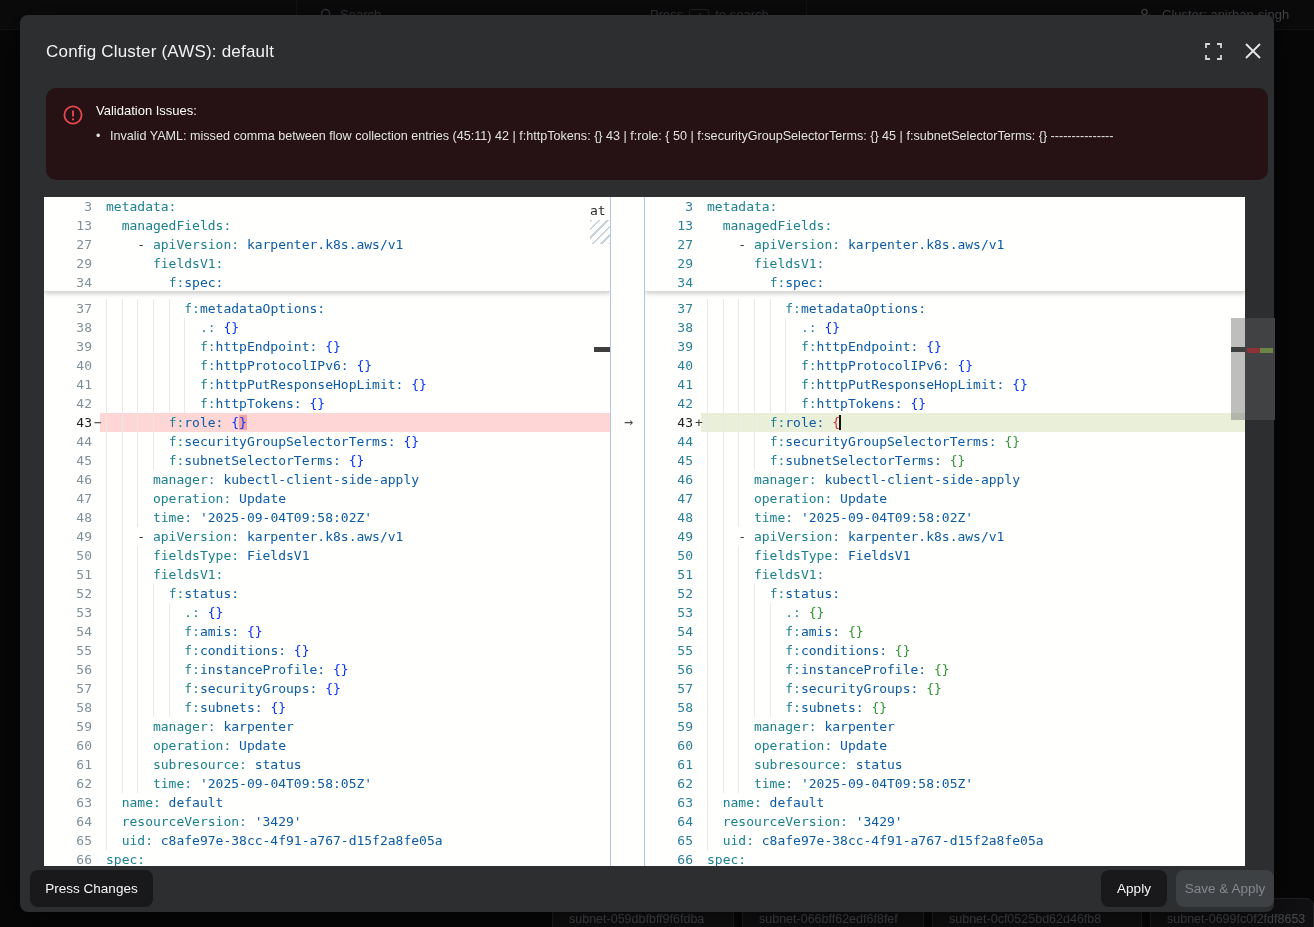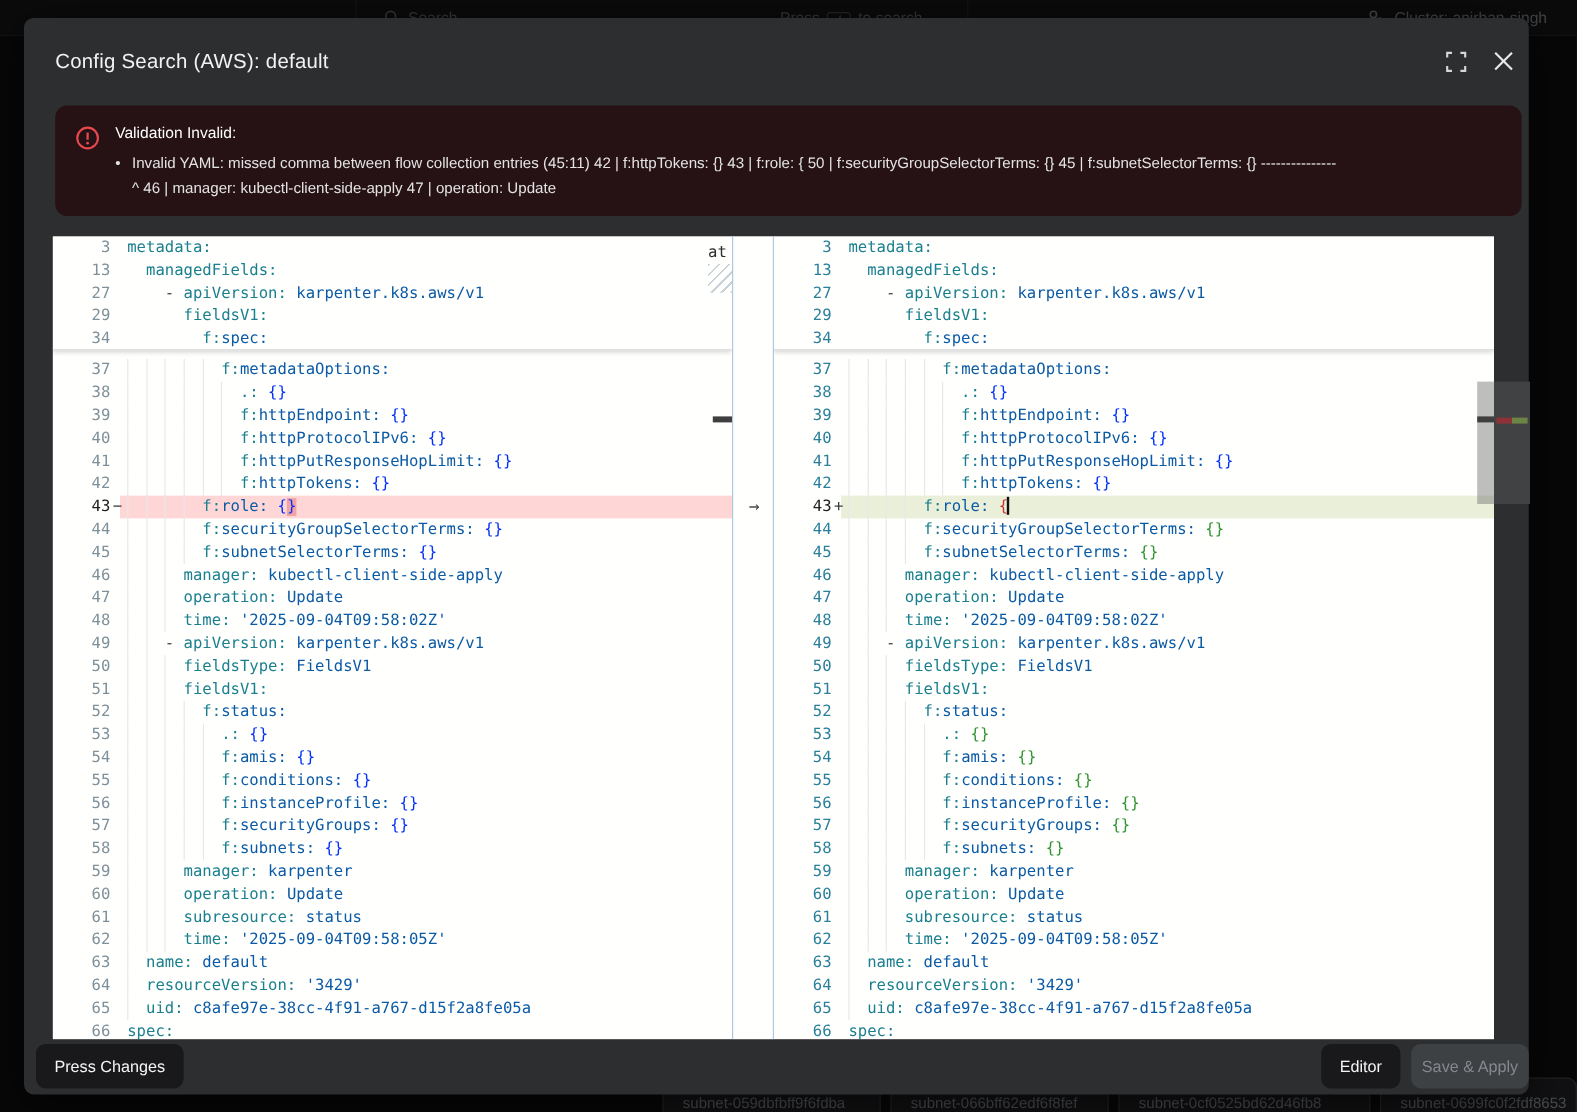--- a/index.html
+++ b/index.html
@@ -120,44 +120,43 @@
   <div id="chips-row">
       <div class="chip" style="left: 552px; width: 182px;">subnet-059dbfbff9f6fdba</div>
       <div class="chip" style="left: 742px; width: 182px;">subnet-066bff62edf6f8fef</div>
       <div class="chip" style="left: 932px; width: 210px;">subnet-0cf0525bd62d46fb8</div>
       <div class="chip" style="left: 1150px; width: 164px;">subnet-0699fc0f2fdf8653</div>
     </div>
 
   <div id="dim-overlay"></div>
 
   <div id="modal">
-    <div id="modal-title">Config Search (AWS): default</div>
+    <div id="modal-title">Config Cluster (AWS): default</div>
 
     <div class="hdr-btn" id="expand-btn">
       <svg width="19" height="19" viewBox="0 0 19 19">
         <path d="M2 6 V2 H6 M13 2 H17 V6 M17 13 V17 H13 M6 17 H2 V13" fill="none" stroke="#d6d6d6" stroke-width="1.8"></path>
       </svg>
     </div>
     <div class="hdr-btn" id="close-btn">
       <svg width="18" height="18" viewBox="0 0 18 18">
         <path d="M2 2 L16 16 M16 2 L2 16" stroke="#e8e8e8" stroke-width="1.8"></path>
       </svg>
     </div>
 
     <div id="banner">
       <svg id="banner-icon" viewBox="0 0 20 20">
         <circle cx="10" cy="10" r="8.6" fill="none" stroke="#e5484d" stroke-width="1.8"></circle>
         <line x1="10" y1="5.4" x2="10" y2="11.4" stroke="#e5484d" stroke-width="1.9"></line>
         <circle cx="10" cy="14.3" r="1.15" fill="#e5484d"></circle>
       </svg>
-      <div id="banner-title">Validation Invalid:</div>
+      <div id="banner-title">Validation Issues:</div>
       <div id="banner-msg">
         <span class="bullet">•</span>
         <span>Invalid YAML: missed comma between flow collection entries (45:11) 42 | f:httpTokens: {} 43 | f:role: { 50 | f:securityGroupSelectorTerms: {} 45 | f:subnetSelectorTerms: {} ---------------</span><br>
-        <span>^ 46 | manager: kubectl-client-side-apply 47 | operation: Update</span>
       </div>
     </div>
 
     <div id="editor">
       <div id="pane-left">
         <div class="rows">
             <div class="row"><div class="guide" style="left: 62px;"></div><div class="guide" style="left: 77.64px;"></div><div class="guide" style="left: 93.28px;"></div><div class="guide" style="left: 108.92px;"></div><div class="guide" style="left: 124.56px;"></div><span class="ln ln-left">37</span><span class="code">          <span class="tk-key">f:</span><span class="tk-val">metadataOptions:</span></span></div>
             <div class="row"><div class="guide" style="left: 62px;"></div><div class="guide" style="left: 77.64px;"></div><div class="guide" style="left: 93.28px;"></div><div class="guide" style="left: 108.92px;"></div><div class="guide" style="left: 124.56px;"></div><div class="guide" style="left: 140.2px;"></div><span class="ln ln-left">38</span><span class="code">            <span class="tk-key">.:</span><span class="tk-val"> </span><span style="color:#0431fa">{</span><span style="color:#0431fa">}</span></span></div>
             <div class="row"><div class="guide" style="left: 62px;"></div><div class="guide" style="left: 77.64px;"></div><div class="guide" style="left: 93.28px;"></div><div class="guide" style="left: 108.92px;"></div><div class="guide" style="left: 124.56px;"></div><div class="guide" style="left: 140.2px;"></div><span class="ln ln-left">39</span><span class="code">            <span class="tk-key">f:</span><span class="tk-val">httpEndpoint: </span><span style="color:#0431fa">{</span><span style="color:#0431fa">}</span></span></div>
             <div class="row"><div class="guide" style="left: 62px;"></div><div class="guide" style="left: 77.64px;"></div><div class="guide" style="left: 93.28px;"></div><div class="guide" style="left: 108.92px;"></div><div class="guide" style="left: 124.56px;"></div><div class="guide" style="left: 140.2px;"></div><span class="ln ln-left">40</span><span class="code">            <span class="tk-key">f:</span><span class="tk-val">httpProtocolIPv6: </span><span style="color:#0431fa">{</span><span style="color:#0431fa">}</span></span></div>
@@ -252,16 +251,16 @@
       <div id="right-slider"></div>
       <div id="right-ov-dash"></div>
     </div>
 
     <div id="outer-ruler">
       <div id="ruler-red"></div>
       <div id="ruler-green"></div>
     </div>
 
     <button class="footer-btn" id="undo-btn">Press Changes</button>
-    <button class="footer-btn" id="close-footer-btn">Editor</button>
+    <button class="footer-btn" id="close-footer-btn">Apply</button>
     <button class="footer-btn" id="save-btn" disabled="">Save &amp; Apply</button>
   </div>
 </div>
 
 </body></html>

